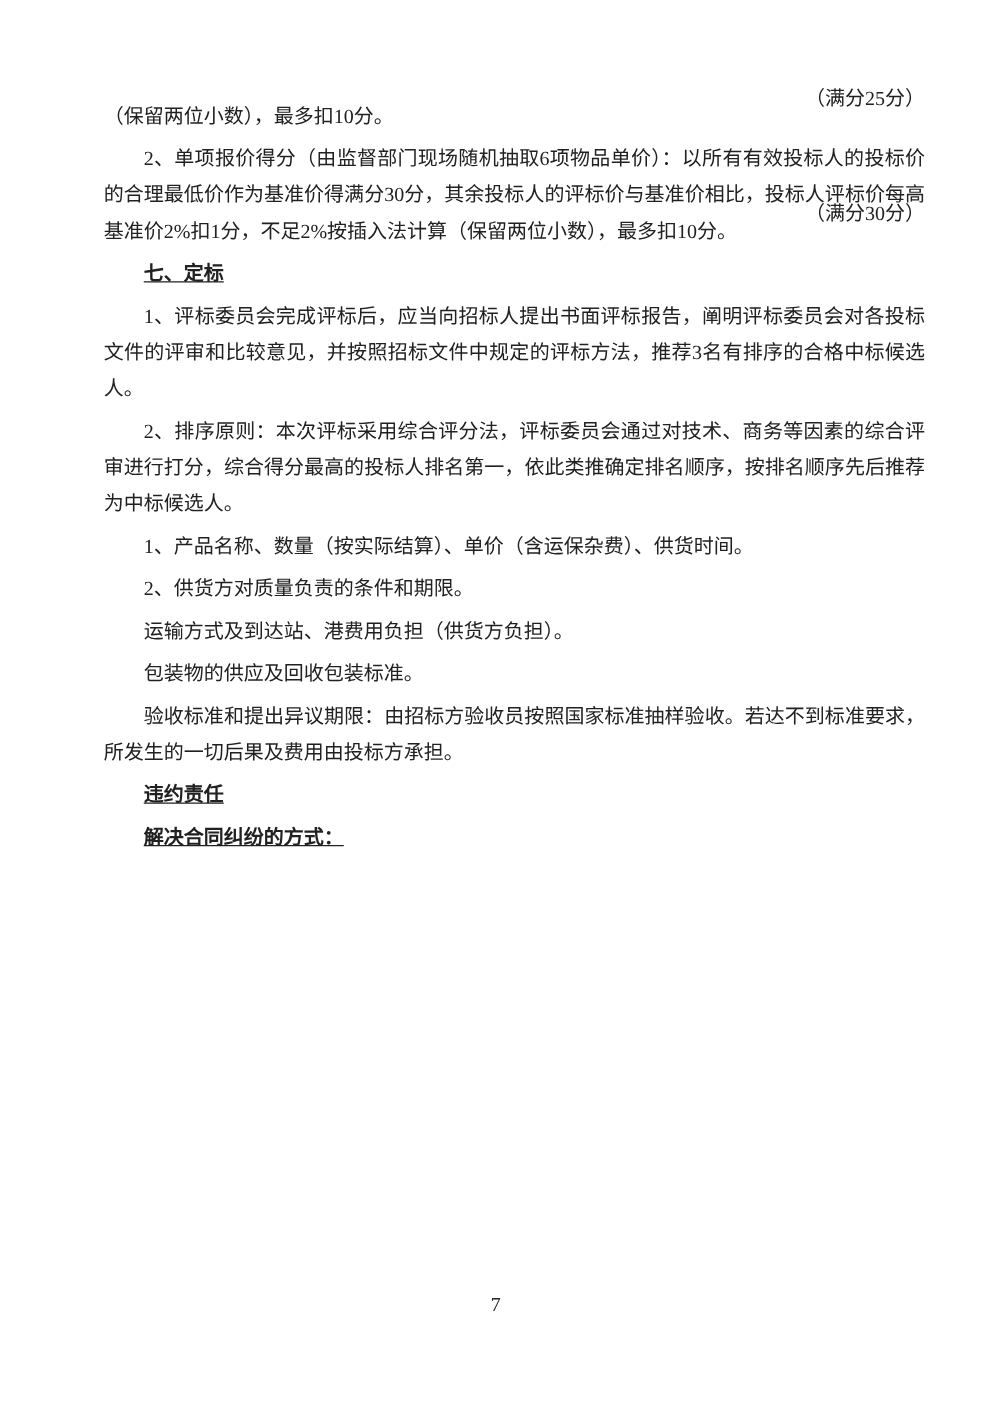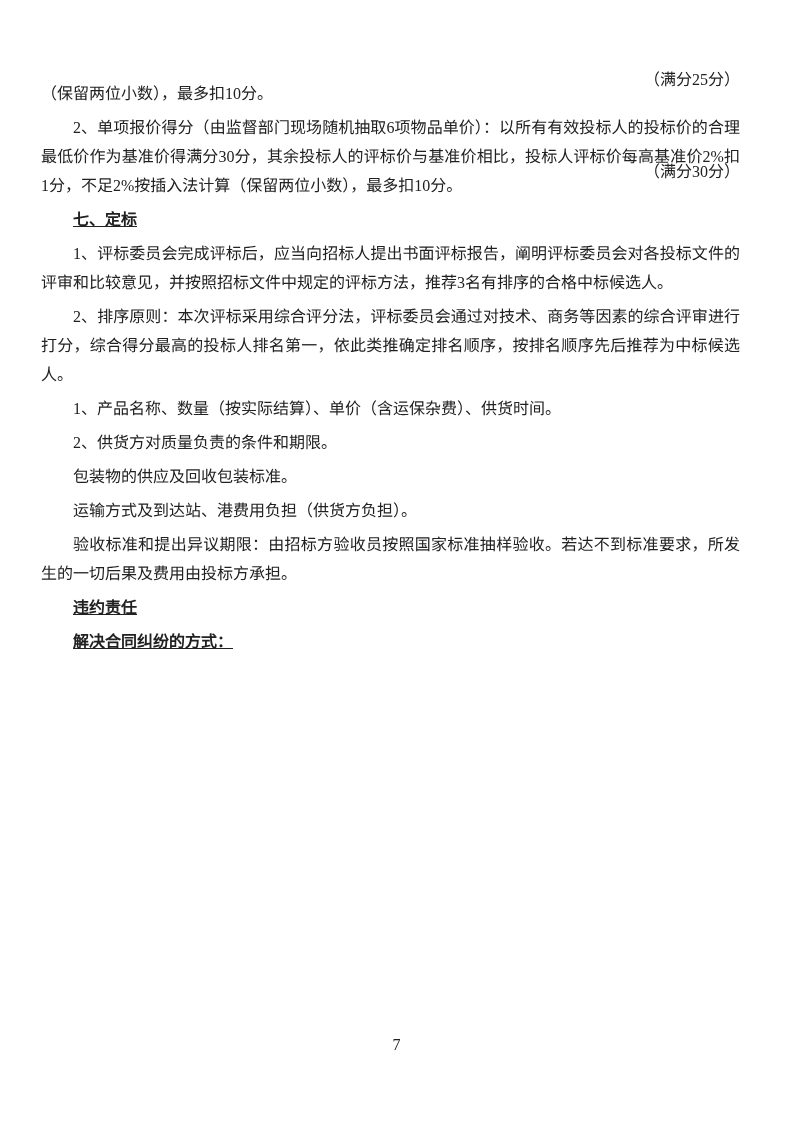--- a/index.html
+++ b/index.html
@@ -2,21 +2,21 @@
 <html lang="zh-CN"><head>
 <meta charset="utf-8">
 <style>
   html, body { margin: 0; padding: 0; background: #ffffff; }
   .page {
     position: relative;
     width: 793px;
     height: 1122px;
     box-sizing: border-box;
     background: #ffffff;
-    padding: 79px 53px 0 41px;
+    padding: 79px 53px 0 83px;
     overflow: hidden;
     font-family: "Liberation Serif", "DejaVu Serif", serif;
     font-size: 16px;
     color: #212121;
   }
   .doc { width: 100%; }
   .para {
     margin: 0 0 5px 0;
     line-height: 29px;
     text-align: justify;
@@ -47,20 +47,20 @@
 
 <div class="page">
   <div class="doc" id="doc">
       <p class="para"><span>（保留两位小数），最多扣10分。</span><span class="score">（满分25分）</span></p>
       <p class="para indent"><span>2、单项报价得分（由监督部门现场随机抽取6项物品单价）：以所有有效投标人的投标价的合理最低价作为基准价得满分30分，其余投标人的评标价与基准价相比，投标人评标价每高基准价2%扣1分，不足2%按插入法计算（保留两位小数），最多扣10分。</span><span class="score">（满分30分）</span></p>
       <p class="para indent bold"><span>七、定标</span></p>
       <p class="para indent"><span>1、评标委员会完成评标后，应当向招标人提出书面评标报告，阐明评标委员会对各投标文件的评审和比较意见，并按照招标文件中规定的评标方法，推荐3名有排序的合格中标候选人。</span></p>
       <p class="para indent"><span>2、排序原则：本次评标采用综合评分法，评标委员会通过对技术、商务等因素的综合评审进行打分，综合得分最高的投标人排名第一，依此类推确定排名顺序，按排名顺序先后推荐为中标候选人。</span></p>
       <p class="para indent"><span>1、产品名称、数量（按实际结算）、单价（含运保杂费）、供货时间。</span></p>
       <p class="para indent"><span>2、供货方对质量负责的条件和期限。</span></p>
+      <p class="para indent"><span>运输方式及到达站、港费用负担（供货方负担）。</span></p>
       <p class="para indent"><span>包装物的供应及回收包装标准。</span></p>
-      <p class="para indent"><span>运输方式及到达站、港费用负担（供货方负担）。</span></p>
       <p class="para indent"><span>验收标准和提出异议期限：由招标方验收员按照国家标准抽样验收。若达不到标准要求，所发生的一切后果及费用由投标方承担。</span></p>
       <p class="para indent bold"><span>违约责任</span></p>
       <p class="para indent bold"><span>解决合同纠纷的方式：</span></p>
     </div>
   <div class="footer">7</div>
 </div>
 
 </body></html>

